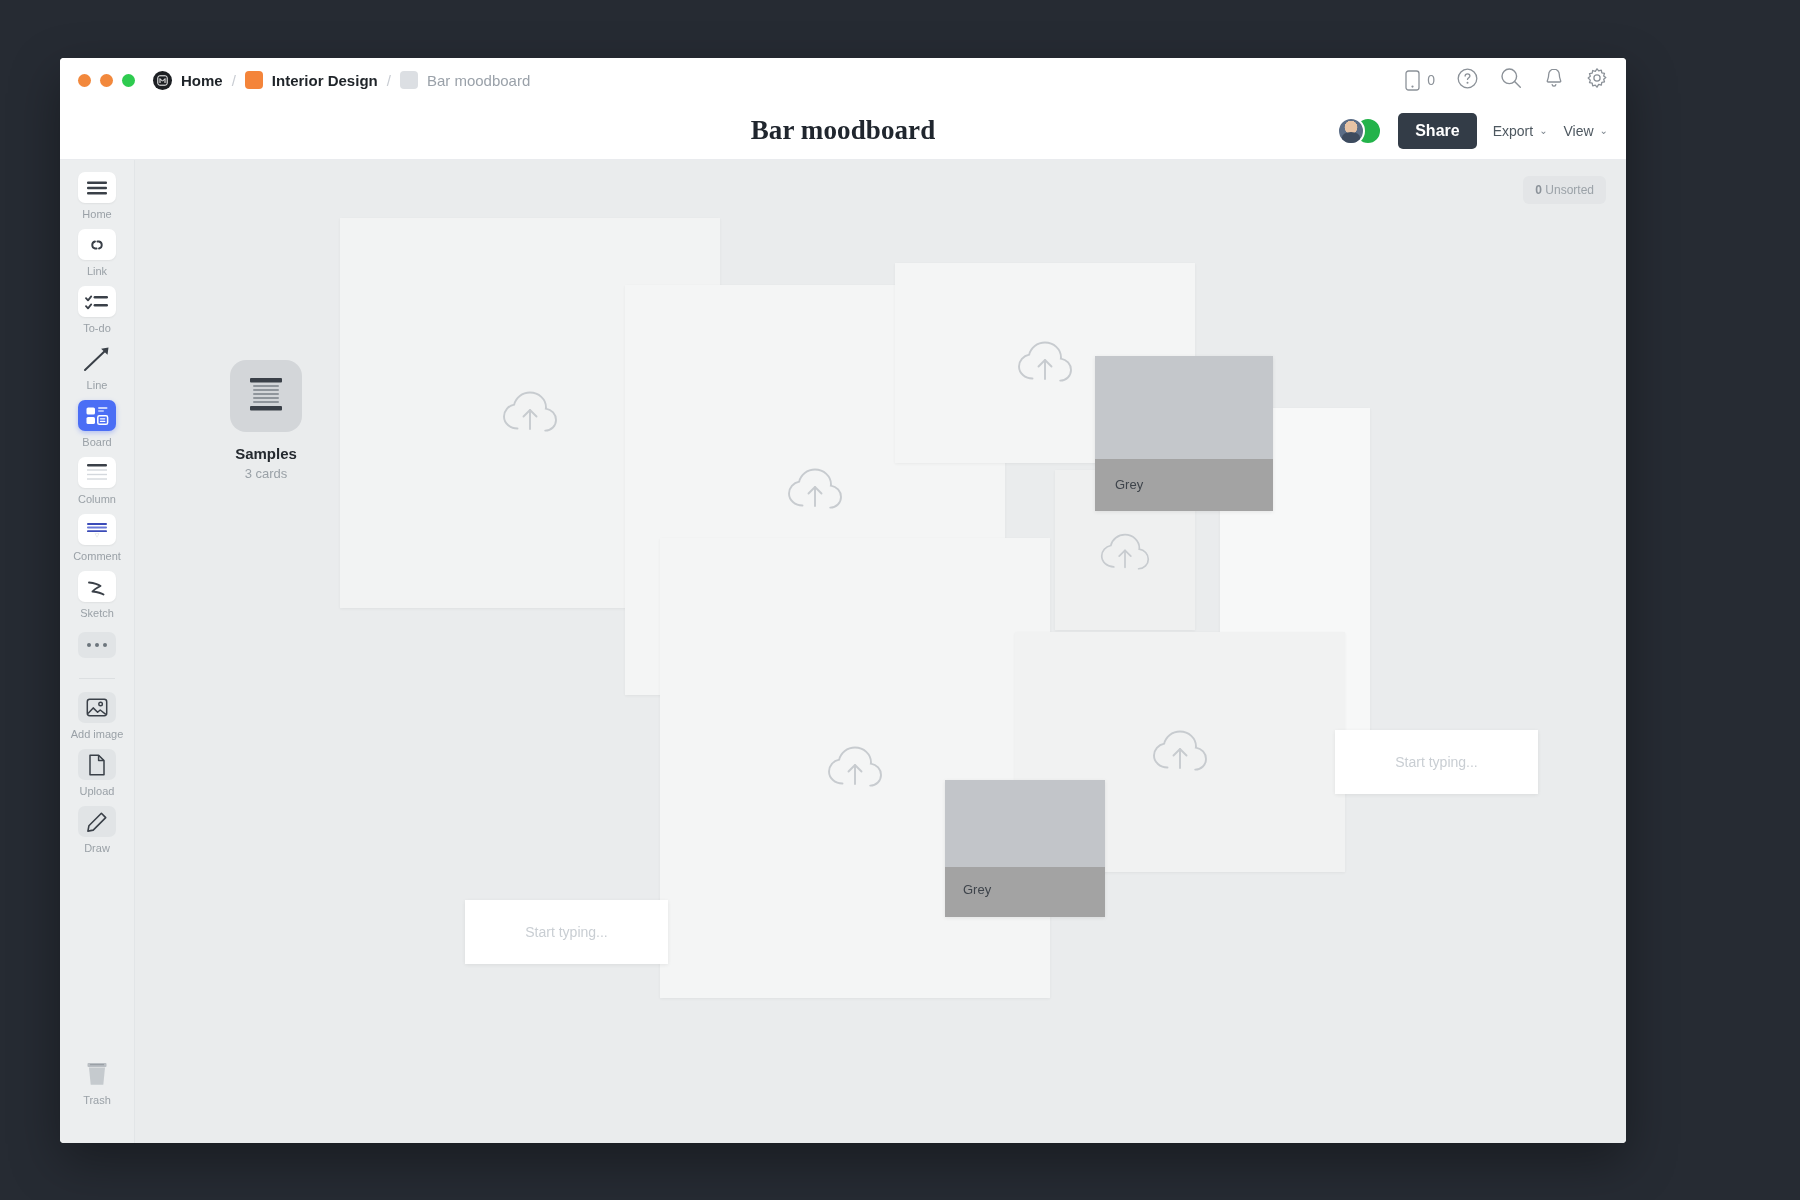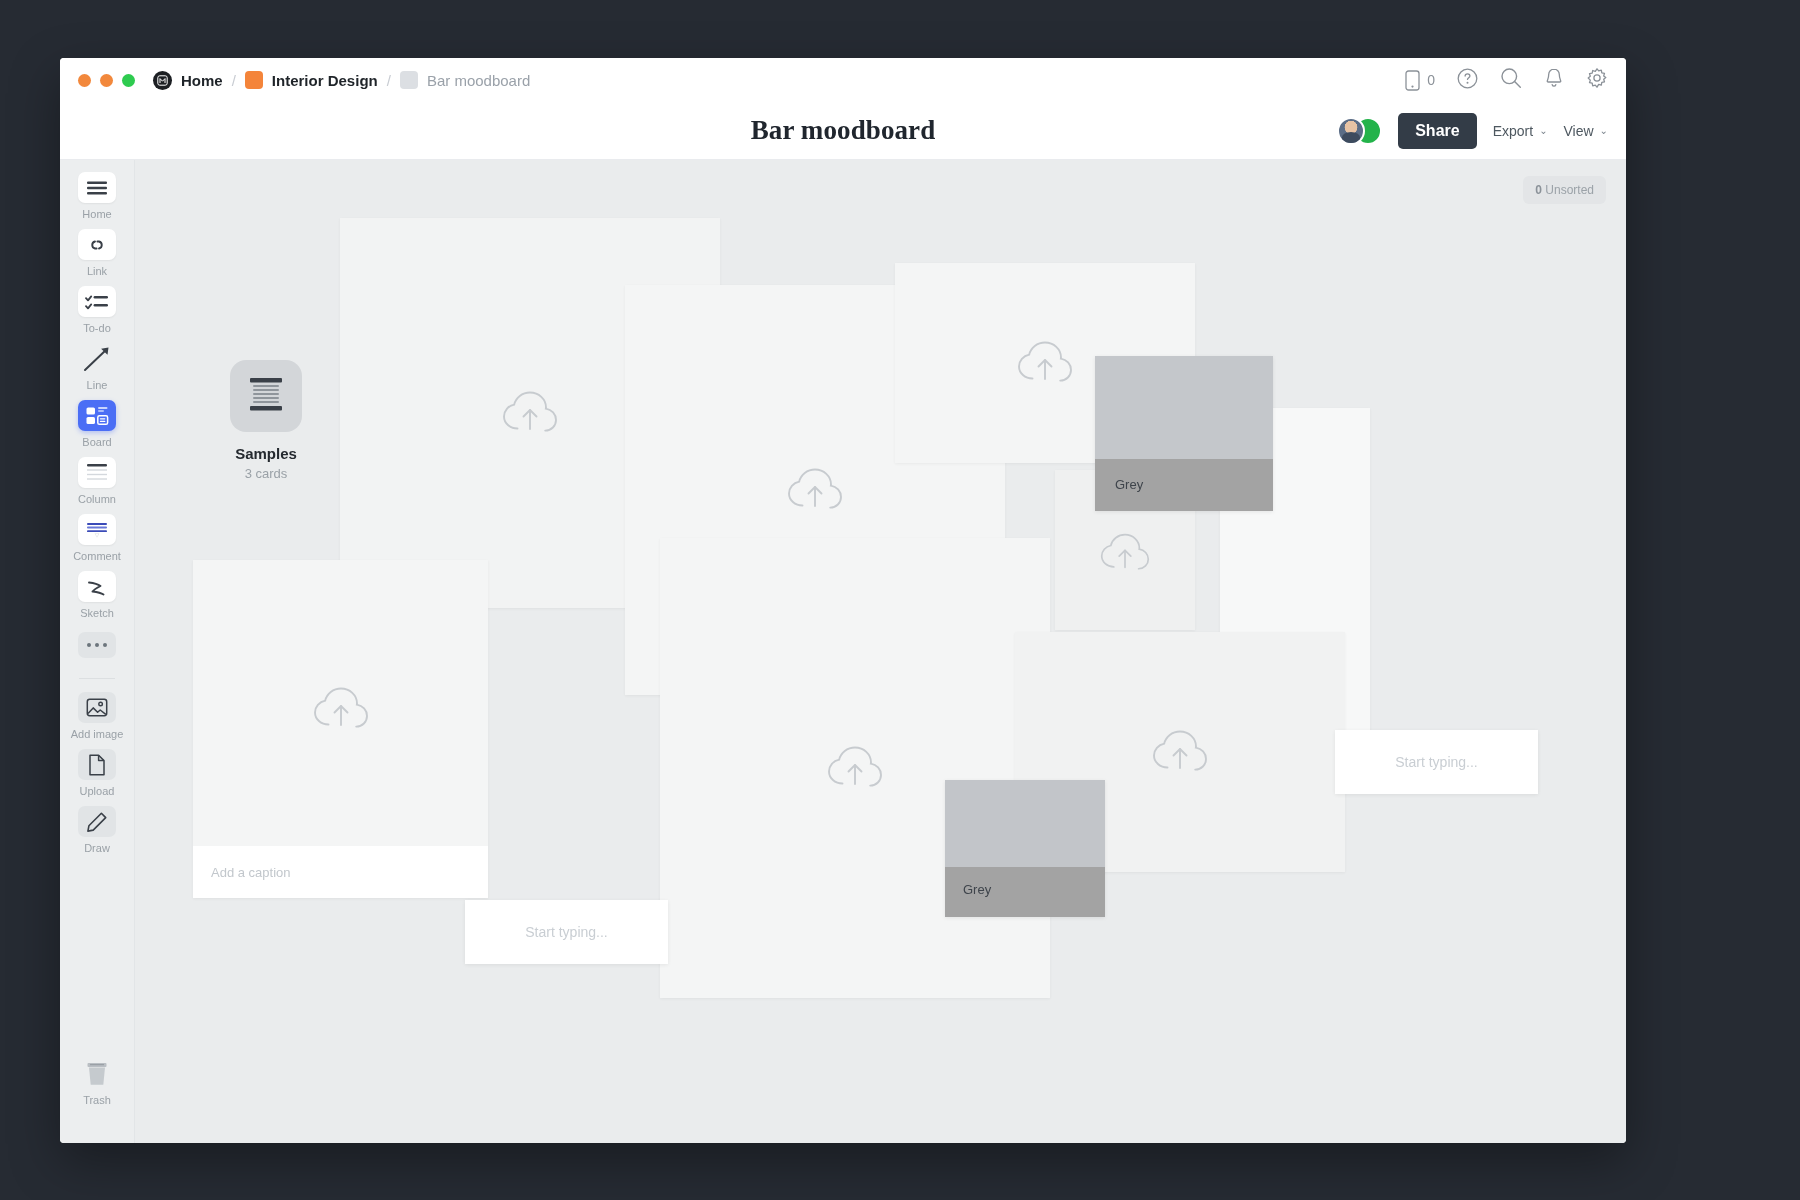--- a/index.html
+++ b/index.html
@@ -535,30 +535,20 @@
       <div class="card" style="left:880px;top:472px;width:330px;height:240px;background:#f1f2f2;">
         <span class="cloud">
           <svg width="58" height="48" viewBox="0 0 58 48">
               <path d="M16.5 39.5C9 39.5 3 34 3 27.4c0-5.7 4.3-10.6 10.2-11.8C14.7 8.6 21.3 3.5 29 3.5c8.8 0 16 6.6 16 14.9 0 .4 0 .8-.1 1.2 5.7.9 10.1 5.6 10.1 11.3 0 5.9-4.7 10.7-10.8 10.7" fill="none" stroke="#c7cbcf" stroke-width="1.9" stroke-linecap="round"></path>
               <line x1="29" y1="40" x2="29" y2="21" stroke="#c7cbcf" stroke-width="1.9" stroke-linecap="round"></line>
               <path d="M22.5 27.5L29 21l6.5 6.5" fill="none" stroke="#c7cbcf" stroke-width="1.9" stroke-linecap="round" stroke-linejoin="round"></path>
             </svg>
         </span>
       </div>
 
-      <div class="card white" style="left:58px;top:400px;width:295px;height:338px;background:#f4f5f5;">
-        <span class="cloud" style="top:44%;">
-          <svg width="58" height="48" viewBox="0 0 58 48">
-              <path d="M16.5 39.5C9 39.5 3 34 3 27.4c0-5.7 4.3-10.6 10.2-11.8C14.7 8.6 21.3 3.5 29 3.5c8.8 0 16 6.6 16 14.9 0 .4 0 .8-.1 1.2 5.7.9 10.1 5.6 10.1 11.3 0 5.9-4.7 10.7-10.8 10.7" fill="none" stroke="#c7cbcf" stroke-width="1.9" stroke-linecap="round"></path>
-              <line x1="29" y1="40" x2="29" y2="21" stroke="#c7cbcf" stroke-width="1.9" stroke-linecap="round"></line>
-              <path d="M22.5 27.5L29 21l6.5 6.5" fill="none" stroke="#c7cbcf" stroke-width="1.9" stroke-linecap="round" stroke-linejoin="round"></path>
-            </svg>
-        </span>
-        <div class="caption-strip">Add a caption</div>
-      </div>
 
       <div class="swatch-card" style="left:960px;top:196px;width:178px;height:155px;">
         <div class="swatch-color" style="height:103px;background:#c4c7cb;"></div>
         <div class="swatch-label">Grey</div>
       </div>
 
       <div class="swatch-card" style="left:810px;top:620px;width:160px;height:137px;">
         <div class="swatch-color" style="height:87px;background:#c2c5c9;"></div>
         <div class="swatch-label" style="padding:15px 18px;">Grey</div>
       </div>

